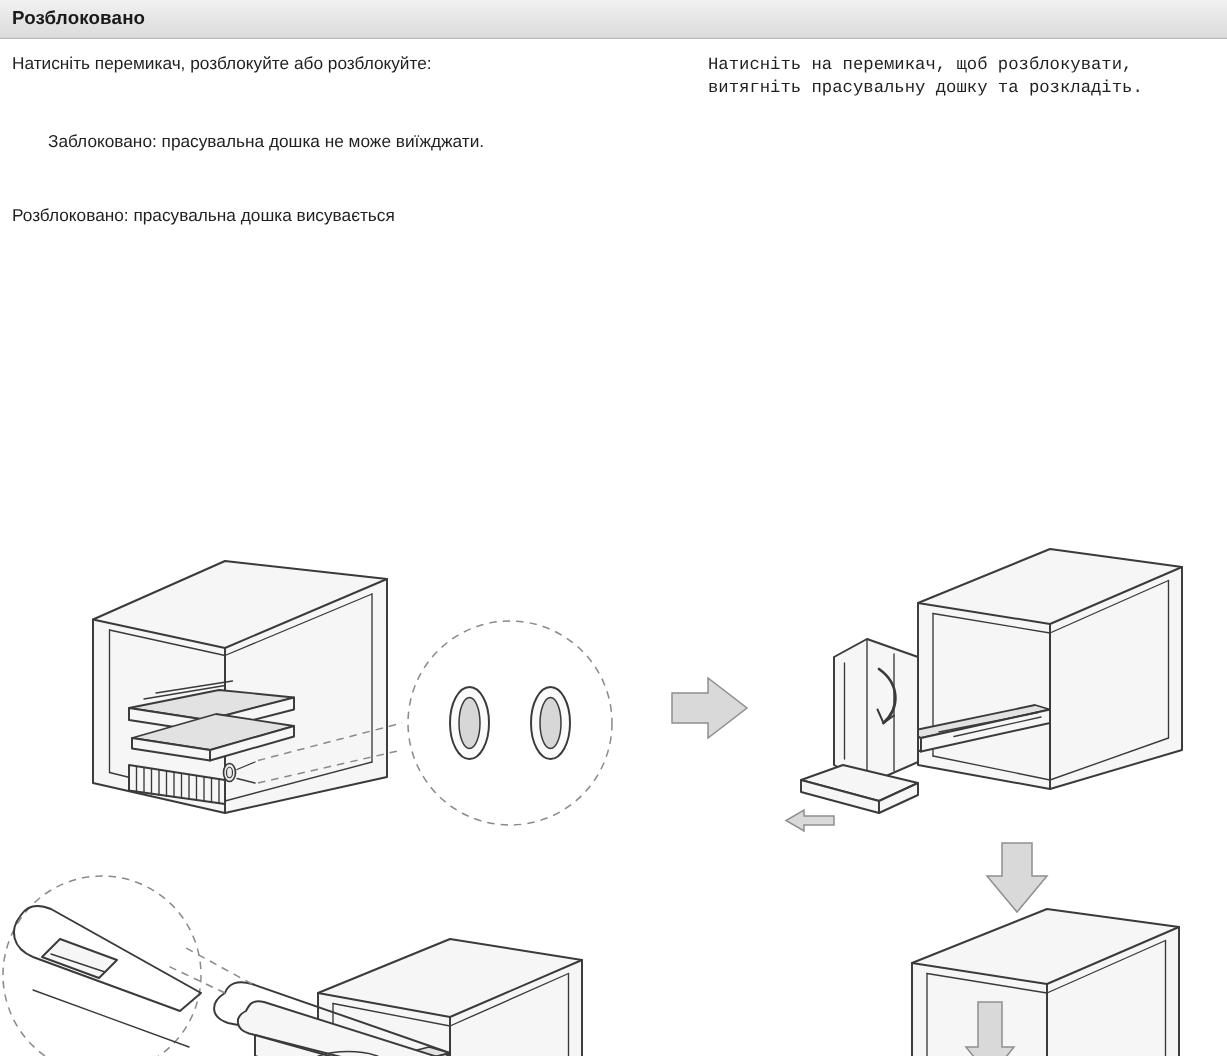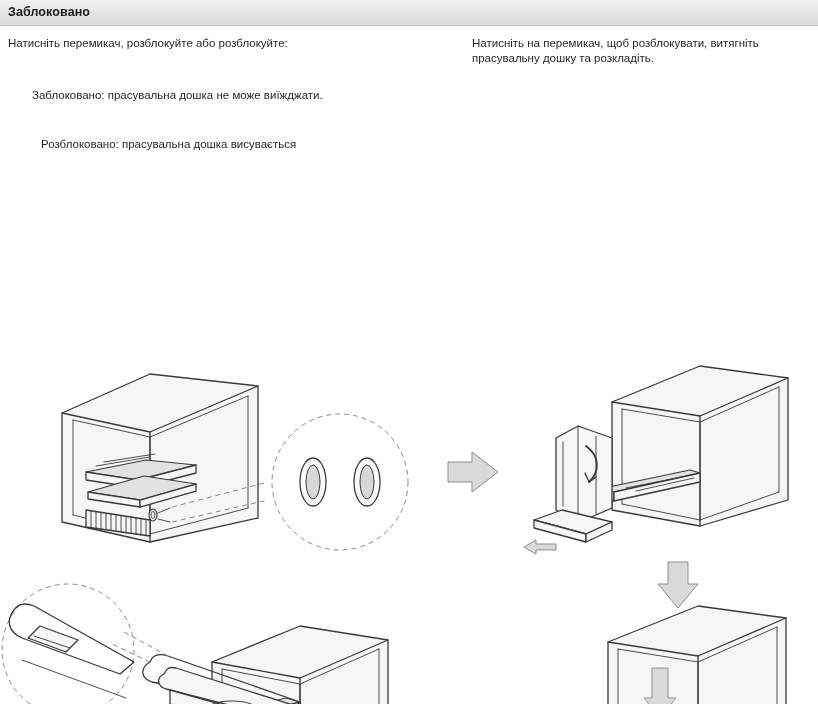--- a/index.html
+++ b/index.html
@@ -39,38 +39,38 @@
 
   
   .txt {
     position: absolute;
     font-size: 11.5px;
     line-height: 15px;
     color: #231f20;
   }
   #t-left-1 { left: 8px;  top: 36px;  width: 430px; }
   #t-left-2 { left: 8px;  top: 88px;  width: 430px; margin-left: 24px; }
-  #t-left-3 { left: 8px;  top: 137px; width: 430px; margin-left: 33px; }
-  #t-right-1 { left: 472px; top: 36px; width: 336px; }
+  #t-left-3 { left: 8px;  top: 137px; width: 430px; }
+  #t-right-1 { left: 472px; top: 36px; width: 336px; font-family: Liberation Mono, monospace; }
 
   
   #art {
     position: absolute;
     left: 0;
     top: 170px;
     width: 818px;
     height: 534px;
   }
   svg { display: block; }
 </style>
 </head>
 <body>
 
 <div class="header-bar">
-  <div class="header-title">Заблоковано</div>
+  <div class="header-title">Розблоковано</div>
 </div>
 
 <div class="txt" id="t-left-1">Натисніть перемикач, розблокуйте або розблокуйте:</div>
 <div class="txt" id="t-left-2">Заблоковано: прасувальна дошка не може виїжджати.</div>
 <div class="txt" id="t-left-3">Розблоковано: прасувальна дошка висувається</div>
 <div class="txt" id="t-right-1">Натисніть на перемикач, щоб розблокувати, витягніть прасувальну дошку та розкладіть.</div>
 
 <div id="art">
 <svg width="818" height="534" viewBox="0 0 818 534" xmlns="http://www.w3.org/2000/svg">
   <defs>

